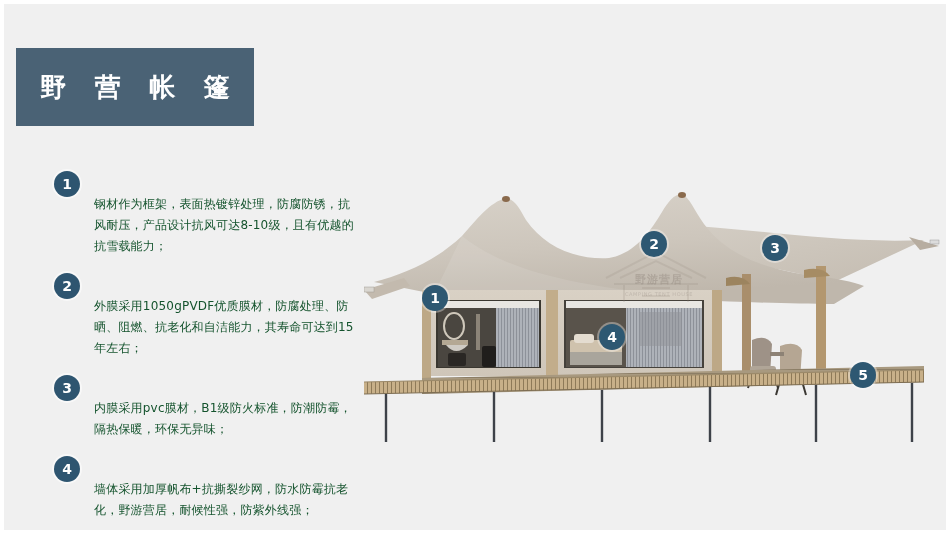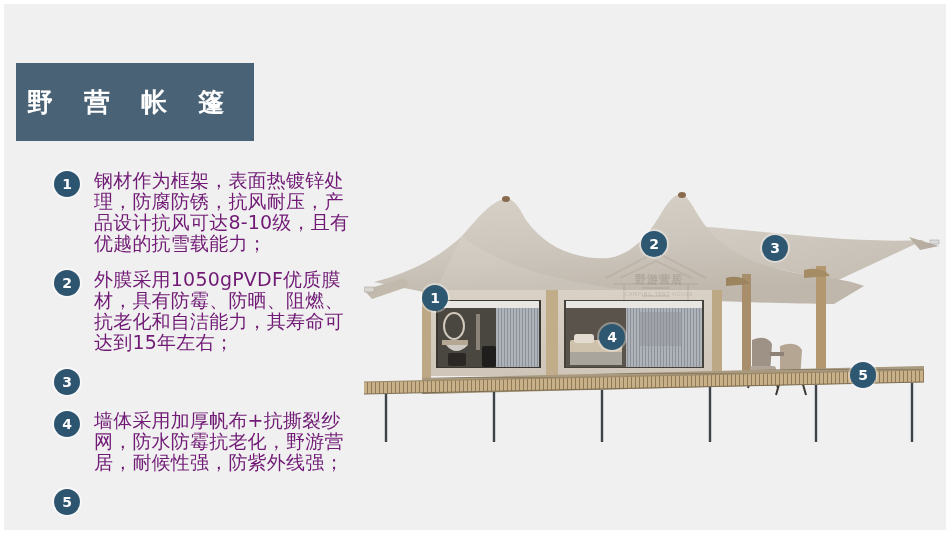--- a/index.html
+++ b/index.html
@@ -23,27 +23,28 @@
     height: 534px;
     background: #f0f0f0;
     border: 4px solid #ffffff;
     overflow: hidden;
   }
 
   
   .title-banner {
     position: absolute;
     left: 12px;
-    top: 59px;
+    top: 44px;
     width: 238px;
     height: 78px;
     background: #4a6275;
     display: flex;
     align-items: center;
-    justify-content: flex-start;
+    justify-content: center;
+    font-family: Liberation Serif, serif;
   }
   .title-text {
     color: #ffffff;
     font-size: 26px;
     font-weight: bold;
     letter-spacing: 11px;
     text-indent: 11px;
     white-space: nowrap;
   }
 
@@ -71,25 +72,26 @@
     font-size: 14px;
     font-weight: bold;
     display: flex;
     align-items: center;
     justify-content: center;
     margin-right: 14px;
     margin-top: 1px;
     box-shadow: 0 0 0 2px rgba(255,255,255,0.55);
   }
   .feature-text {
-    font-size: 19px;
+    font-size: 12px;
     line-height: 21px;
-    color: #701a75;
+    color: #14532d;
     letter-spacing: 0.2px;
     width: 265px;
+    margin-top: 24px;
   }
 
   
   .tent-figure {
     position: absolute;
     left: 360px;
     top: 150px;
     width: 580px;
     height: 290px;
   }
@@ -164,25 +166,26 @@
 
   <div class="feature-list">
 
     <div class="feature-item">
       <span class="num-badge">1</span>
       <span class="feature-text">钢材作为框架，表面热镀锌处理，防腐防锈，抗风耐压，产品设计抗风可达8-10级，且有优越的抗雪载能力；</span>
     </div>
 
     <div class="feature-item">
       <span class="num-badge">2</span>
-      <span class="feature-text">外膜采用1050gPVDF优质膜材，具有防霉、防晒、阻燃、抗老化和自洁能力，其寿命可达到15年左右；</span>
+      <span class="feature-text">外膜采用1050gPVDF优质膜材，防腐处理、防晒、阻燃、抗老化和自洁能力，其寿命可达到15年左右；</span>
     </div>
 
     <div class="feature-item">
       <span class="num-badge">3</span>
+      <span class="feature-text">内膜采用pvc膜材，B1级防火标准，防潮防霉，隔热保暖，环保无异味；</span>
     </div>
 
     <div class="feature-item">
       <span class="num-badge">4</span>
       <span class="feature-text">墙体采用加厚帆布+抗撕裂纱网，防水防霉抗老化，野游营居，耐候性强，防紫外线强；</span>
     </div>
 
     <div class="feature-item">
       <span class="num-badge">5</span>
     </div>

